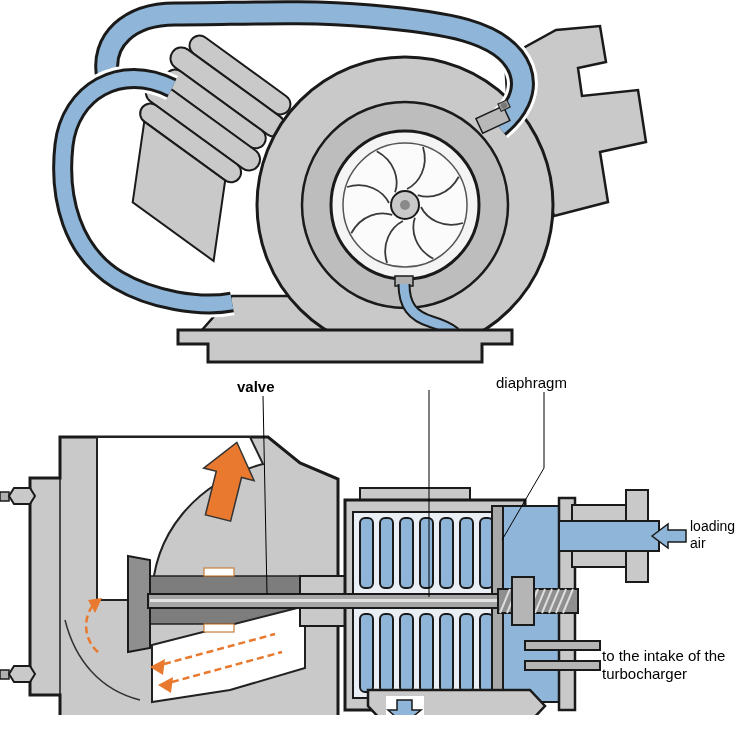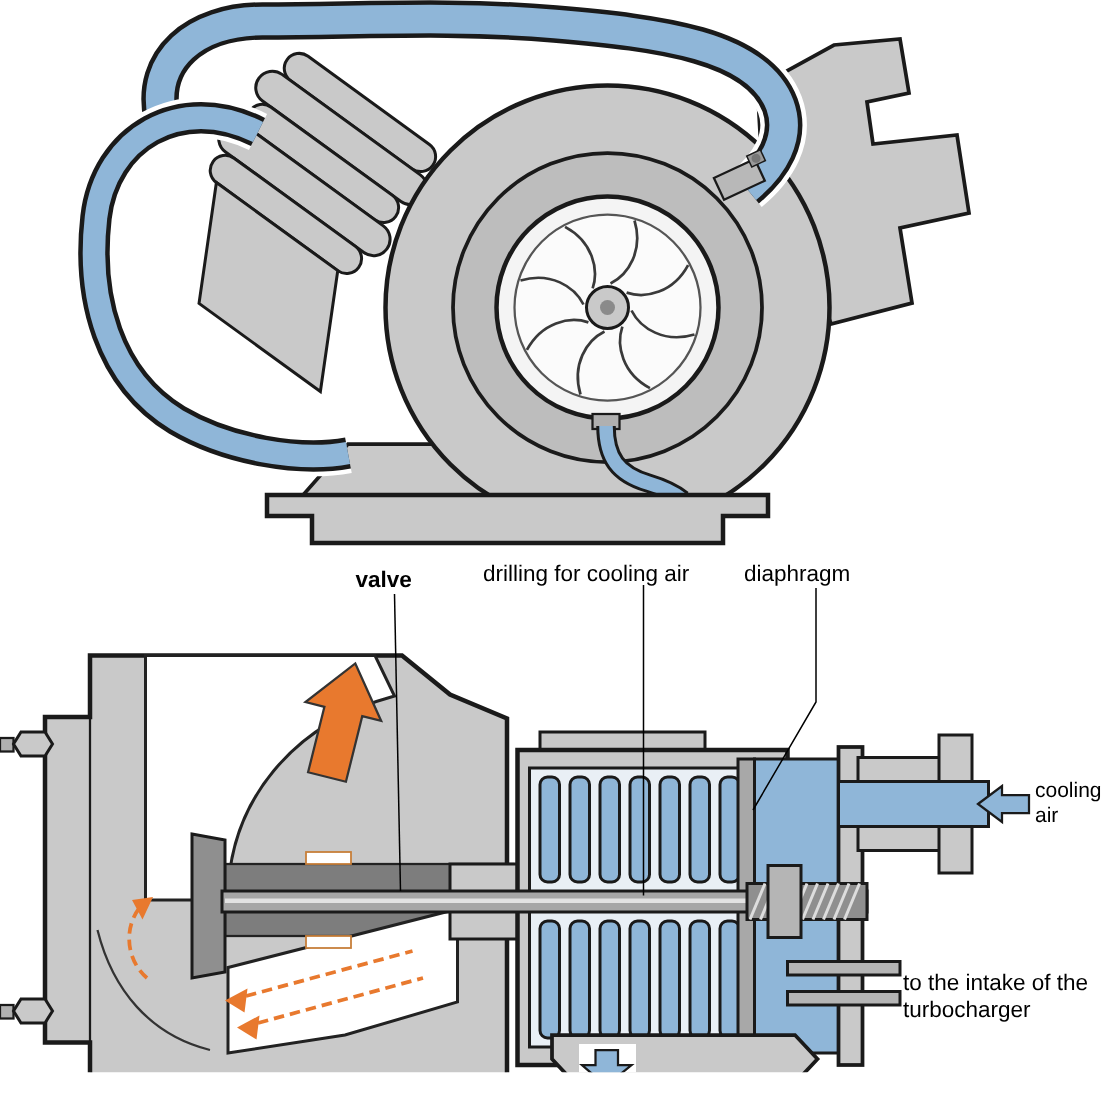--- a/index.html
+++ b/index.html
@@ -197,21 +197,20 @@
 
   <g stroke="#000" stroke-width="1" fill="none">
     <line x1="263" y1="396" x2="267" y2="594"></line>
     <line x1="429" y1="390" x2="429" y2="597"></line>
     <polyline points="544,392 544,468 502,540"></polyline>
   </g>
 </svg>
 
 <div class="lbl bold nowrap" style="left:237px; top:378px;">valve</div>
 
-<div class="lbl nowrap" style="left:322px; top:374px;">drilling for cooling air</div>
 
 <div class="lbl nowrap" style="left:496px; top:374px;">diaphragm</div>
 
-<div class="lbl small" style="left:690px; top:518px; width:50px;">cooling air</div>
+<div class="lbl small" style="left:690px; top:518px; width:50px;">loading air</div>
 
 <div class="lbl" style="left:602px; top:647px; width:140px; line-height:1.18;">to the intake of the turbocharger</div>
 
 </div>
 
 </body></html>

